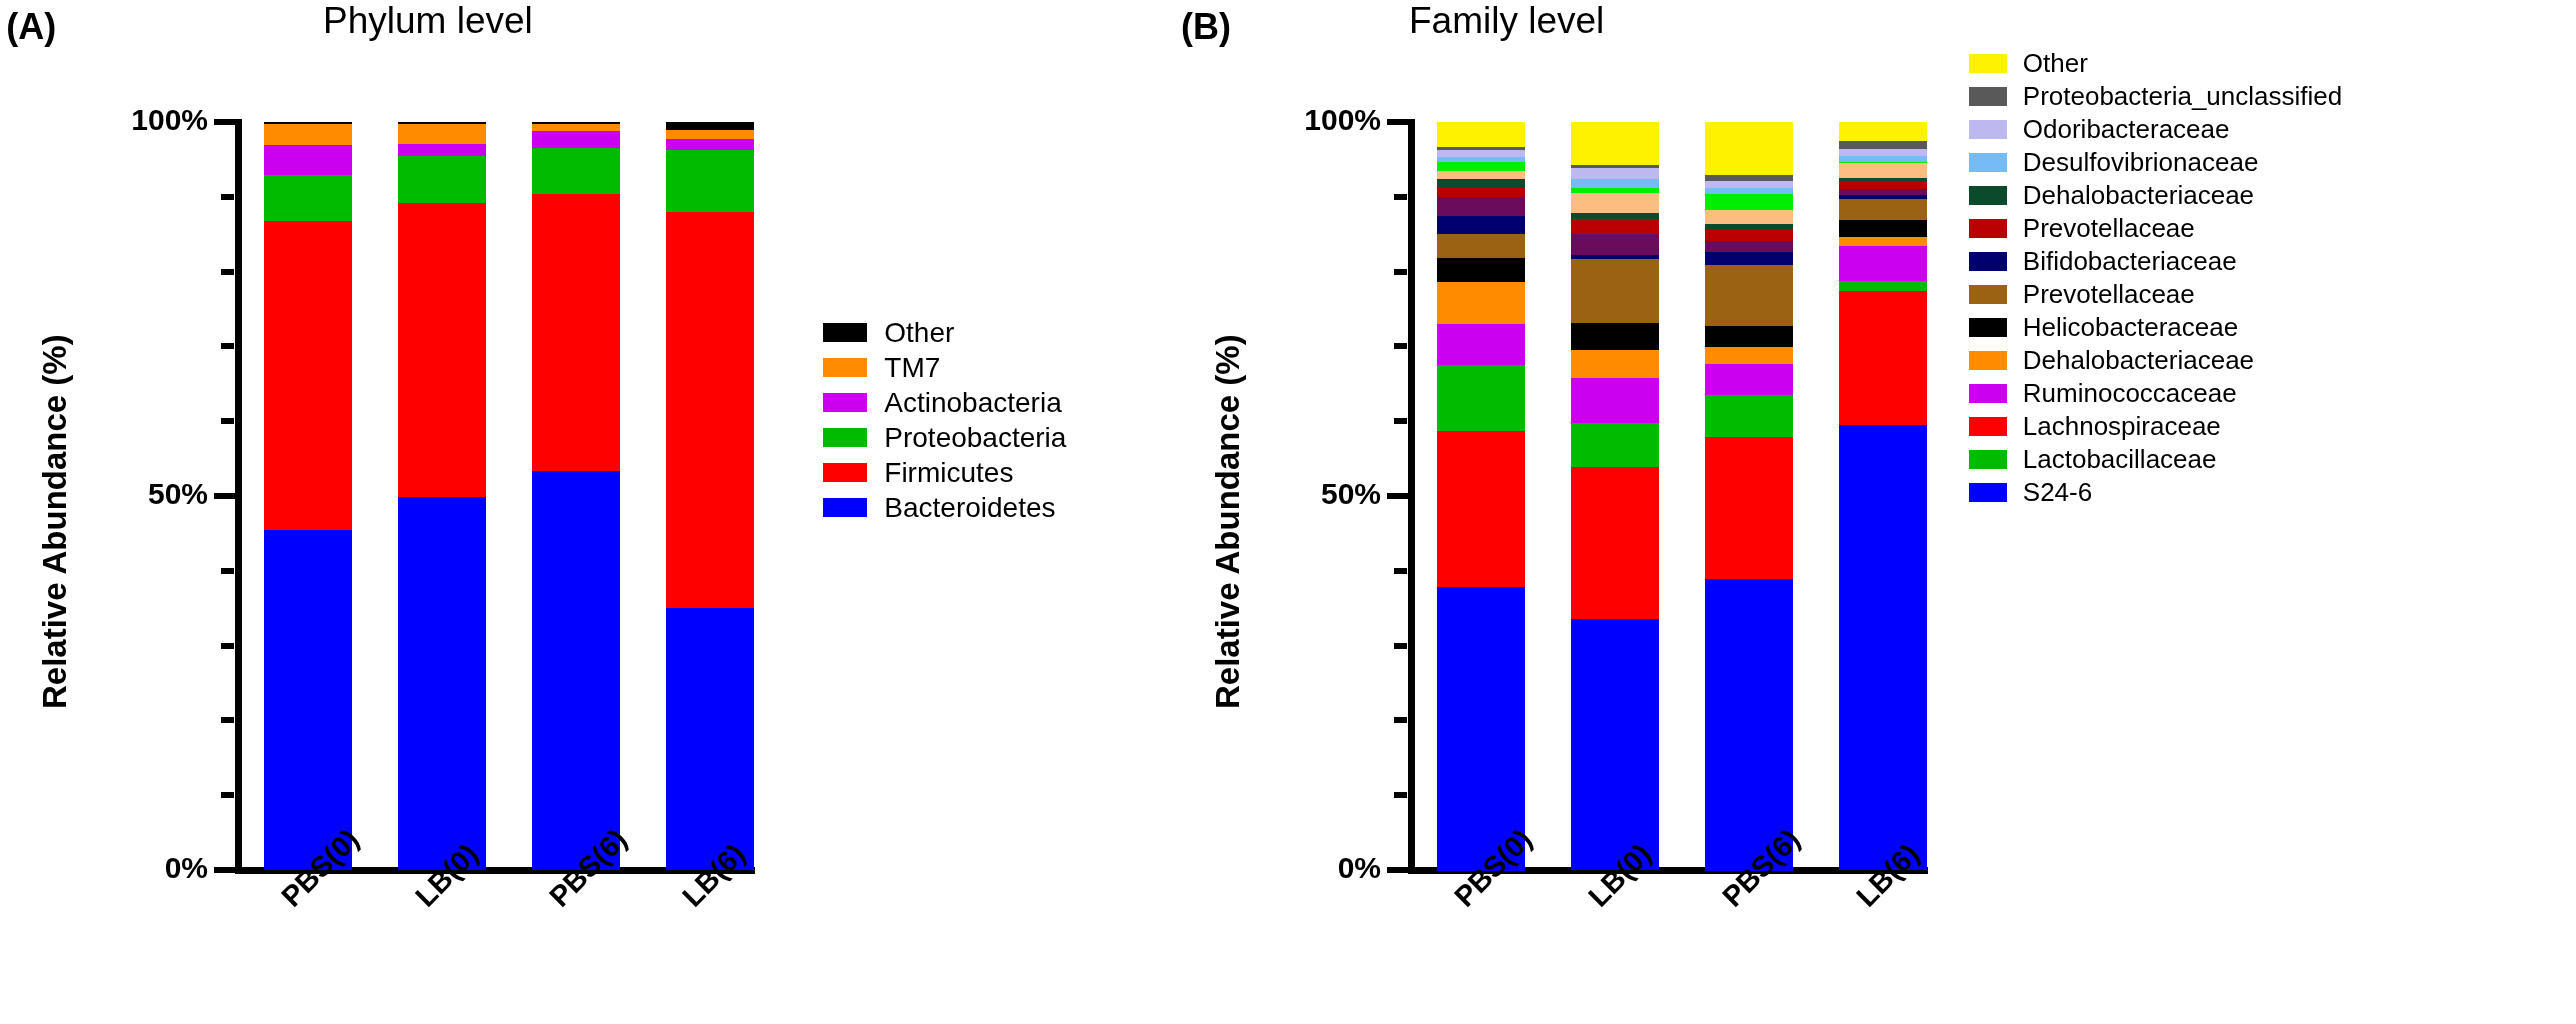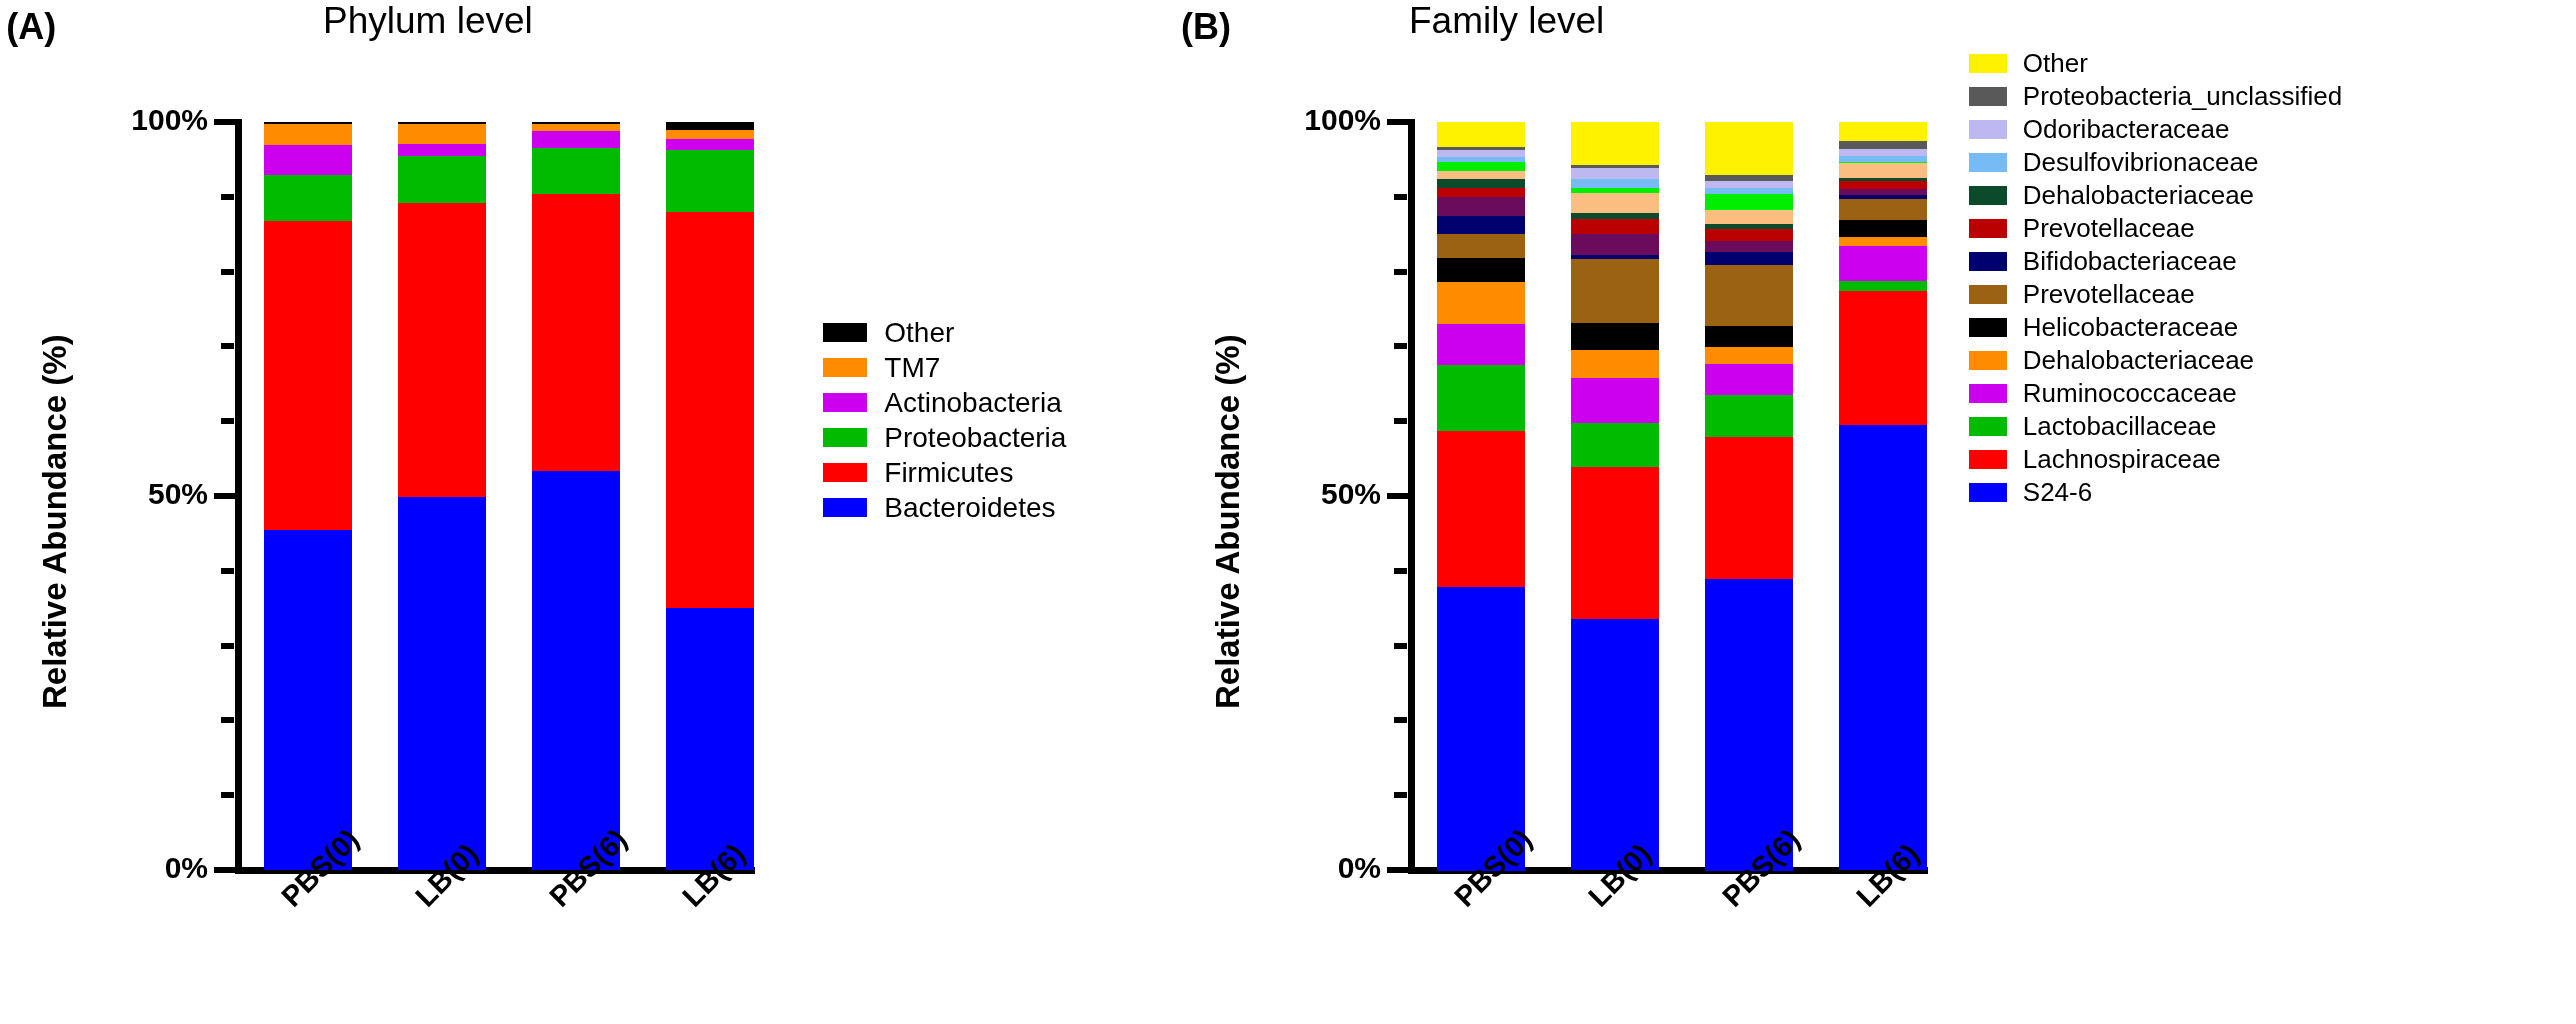--- a/index.html
+++ b/index.html
@@ -382,28 +382,28 @@
         </div>
         <div class="legend-row">
           <span class="legend-swatch" style="background: rgb(255, 140, 0);"></span>
           <span class="legend-label">Dehalobacteriaceae</span>
         </div>
         <div class="legend-row">
           <span class="legend-swatch" style="background: rgb(204, 0, 238);"></span>
           <span class="legend-label">Ruminococcaceae</span>
         </div>
         <div class="legend-row">
+          <span class="legend-swatch" style="background: rgb(255, 0, 0);"></span>
+          <span class="legend-label">Lachnospiraceae</span>
+        </div>
+        <div class="legend-row">
           <span class="legend-swatch" style="background: rgb(0, 187, 0);"></span>
           <span class="legend-label">Lactobacillaceae</span>
         </div>
         <div class="legend-row">
-          <span class="legend-swatch" style="background: rgb(255, 0, 0);"></span>
-          <span class="legend-label">Lachnospiraceae</span>
-        </div>
-        <div class="legend-row">
           <span class="legend-swatch" style="background: rgb(0, 0, 255);"></span>
           <span class="legend-label">S24-6</span>
         </div>
       </div>
   </div>
 
 </div>
 
 
 </body></html>

